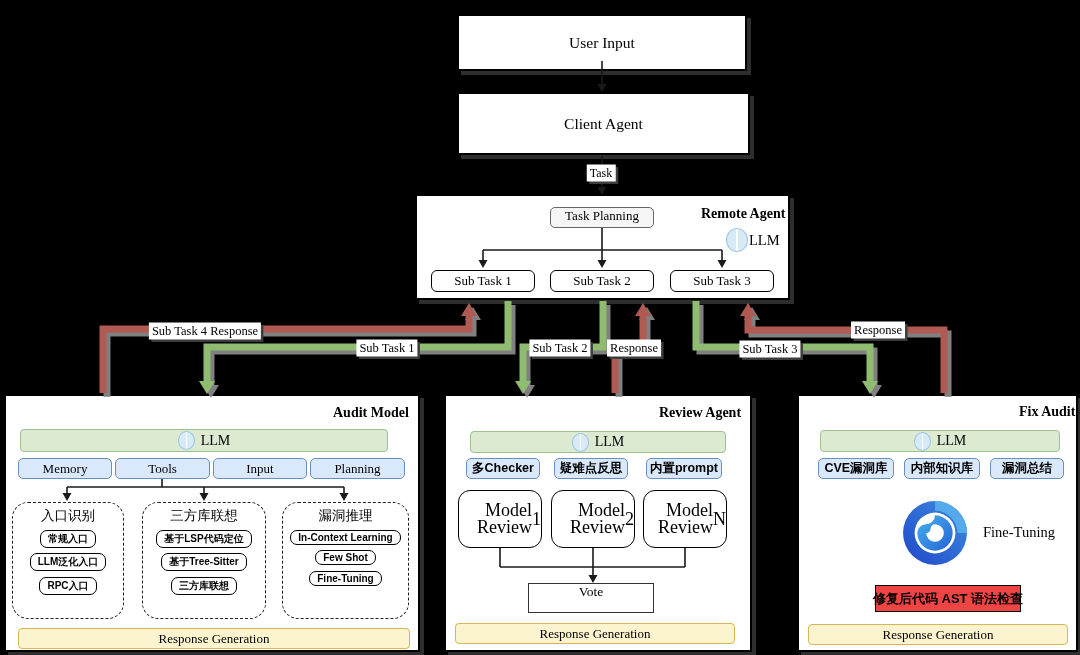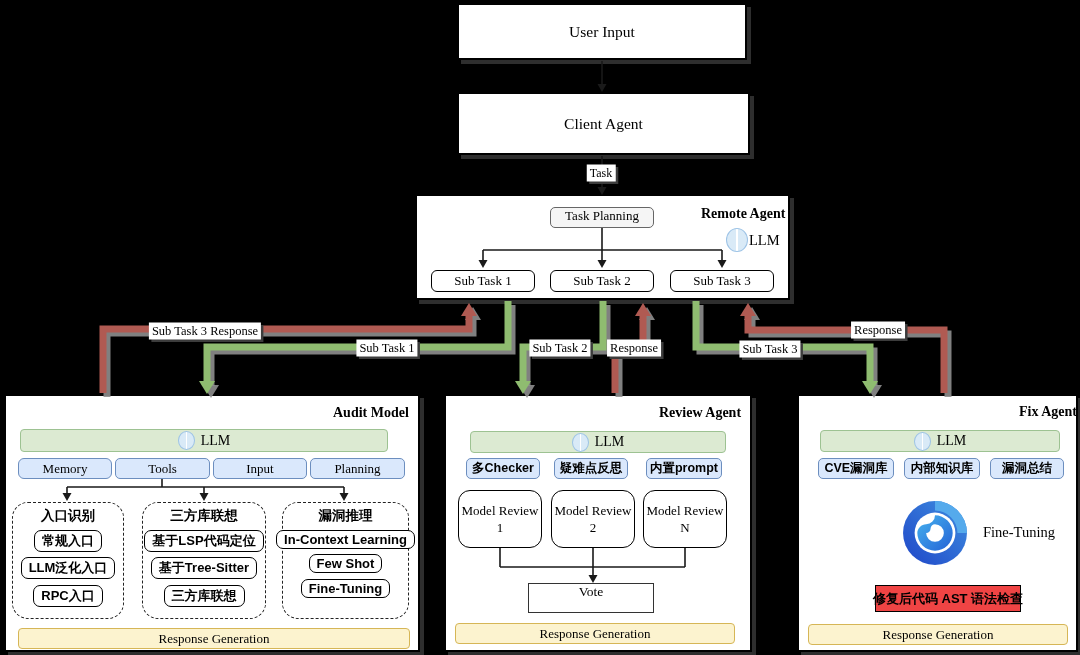--- a/index.html
+++ b/index.html
@@ -24,28 +24,28 @@
           border-radius:5px;display:flex;align-items:center;justify-content:center;font-size:13px;
           z-index:2;box-sizing:border-box;}
   .module.cjk{font-family:"Liberation Sans",sans-serif;font-weight:600;font-size:12.5px;}
 
   .rounded-node{position:absolute;background:#fff;border:1.5px solid #000;border-radius:6px;
                 display:flex;align-items:center;justify-content:center;font-size:13px;z-index:2;box-sizing:border-box;}
   .plain-node{position:absolute;background:#fff;border:1.5px solid #333;display:flex;
               justify-content:center;font-size:13.5px;z-index:2;box-sizing:border-box;}
   .task-planning{background:var(--task-planning-fill,#f5f5f5);border:1px solid var(--task-planning-border,#666);
                  border-radius:5px;}
-  .mr-box{border-radius:12px;flex-direction:column;line-height:17px;font-size:13px;text-align:right;}
+  .mr-box{border-radius:12px;flex-direction:row;line-height:17px;font-size:18px;text-align:right;}
 
   .dashed-group{position:absolute;border:1.6px dashed #222;border-radius:16px;background:#fff;
                 display:flex;flex-direction:column;align-items:center;padding:5px 3px;gap:5.5px;
                 z-index:2;box-sizing:border-box;}
-  .group-title{font-family:"Liberation Sans",sans-serif;font-weight:700;font-size:13.5px;line-height:16px;}
+  .group-title{font-family:"Liberation Sans",sans-serif;font-weight:400;font-size:13.5px;line-height:16px;}
   .group-item{background:#fff;border:1.5px solid #000;border-radius:7px;padding:1px 7px;
-              font-family:"Liberation Sans",sans-serif;font-weight:600;font-size:13px;white-space:nowrap;}
+              font-family:"Liberation Sans",sans-serif;font-weight:600;font-size:10px;white-space:nowrap;}
 
   .response-bar{position:absolute;background:var(--response-fill,#fcf3cf);border:1px solid var(--response-border,#d6b656);
                 border-radius:4px;display:flex;align-items:center;justify-content:center;
                 font-size:13px;z-index:2;box-sizing:border-box;}
 
   .edge-label{position:absolute;transform:translate(-50%,-50%);background:#fff;padding:0 3px;
               font-size:12.5px;line-height:17px;white-space:nowrap;z-index:6;box-shadow:2.5px 2.5px 0 #3c3c3c;}
 
   svg.layer{position:absolute;left:0;top:0;z-index:5;pointer-events:none;}
   .edge-shadow{stroke:var(--arrow-shadow,#8e8e8e);stroke-width:7;fill:none;opacity:.9;}
@@ -110,21 +110,21 @@
       <polygon class="conn-head" points="717.5,260 726.5,260 722,268"></polygon>
       <path class="conn" d="M162,479 V487 M67,487 H344 M67,487 V493 M204,487 V493 M344,487 V493"></path>
       <polygon class="conn-head" points="62.5,493 71.5,493 67,501"></polygon>
       <polygon class="conn-head" points="199.5,493 208.5,493 204,501"></polygon>
       <polygon class="conn-head" points="339.5,493 348.5,493 344,501"></polygon>
       <path class="conn" d="M500,548 V567 M685,548 V567 M500,567 H685 M593,548 V575"></path>
       <polygon class="conn-head" points="588.5,575 597.5,575 593,583"></polygon>
     </g>
   </svg>
 
-  <div class="node top-node" style="left:457px;top:3px;width:290px;height:57px;">
+  <div class="node top-node" style="left:457px;top:14px;width:290px;height:57px;">
     <span>User Input</span>
   </div>
   <div class="node top-node" style="left:457px;top:92px;width:293px;height:63px;">
     <span>Client Agent</span>
   </div>
   <div class="edge-label" style="left:601px;top:173px;font-size:12px;">Task</div>
 
   <div class="node" style="left:415px;top:194px;width:375px;height:106px;"></div>
   <div class="agent-title" style="left:701px;top:206px;">Remote Agent</div>
   <div class="plain-node task-planning" style="left:550px;top:207px;width:104px;height:21px;font-size:13px;">
@@ -137,34 +137,34 @@
   <div class="rounded-node" style="left:431px;top:270px;width:104px;height:22px;">
     <span>Sub Task 1</span>
   </div>
   <div class="rounded-node" style="left:550px;top:270px;width:104px;height:22px;">
     <span>Sub Task 2</span>
   </div>
   <div class="rounded-node" style="left:670px;top:270px;width:104px;height:22px;">
     <span>Sub Task 3</span>
   </div>
 
-  <div class="edge-label" style="left:205px;top:331px;">Sub Task 3 Response</div>
+  <div class="edge-label" style="left:205px;top:331px;">Sub Task 4 Response</div>
   <div class="edge-label" style="left:387px;top:348px;">Sub Task 1</div>
   <div class="edge-label" style="left:560px;top:348px;">Sub Task 2</div>
   <div class="edge-label" style="left:634px;top:348px;">Response</div>
   <div class="edge-label" style="left:770px;top:349px;">Sub Task 3</div>
   <div class="edge-label" style="left:878px;top:330px;">Response</div>
 
   <div class="node agent-box" style="left:4px;top:394px;width:416px;height:258px;"></div>
   <div class="agent-title" style="left:333px;top:405px;">Audit Model</div>
   <div class="llm-bar" style="left:20px;top:429px;width:368px;height:23px;">
     <span class="brain"></span>
     <span>LLM</span>
   </div>
-  <div class="module" style="left:18px;top:458px;width:94px;height:21px;border-radius:6px;">
+  <div class="module" style="left:18px;top:458px;width:94px;height:21px;">
     <span>Memory</span>
     </div>
   <div class="module" style="left:115px;top:458px;width:95px;height:21px;">
     <span>Tools</span>
     </div>
   <div class="module" style="left:213px;top:458px;width:94px;height:21px;">
     <span>Input</span>
     </div>
   <div class="module" style="left:310px;top:458px;width:95px;height:21px;">
     <span>Planning</span>
@@ -221,21 +221,21 @@
     <span>N</span>
   </div>
   <div class="plain-node" style="left:528px;top:583px;width:126px;height:30px;">
     <span>Vote</span>
     </div>
   <div class="response-bar" style="left:455px;top:623px;width:280px;height:21px;">
     <span>Response Generation</span>
     </div>
 
   <div class="node agent-box" style="left:797px;top:394px;width:281px;height:258px;"></div>
-  <div class="agent-title" style="left:1019px;top:404px;">Fix Agent</div>
+  <div class="agent-title" style="left:1019px;top:404px;">Fix Audit</div>
   <div class="llm-bar" style="left:820px;top:430px;width:240px;height:22px;">
     <span class="brain"></span>
     <span>LLM</span>
   </div>
   <div class="module cjk" style="left:818px;top:458px;width:76px;height:21px;">
     <span>CVE漏洞库</span>
     </div>
   <div class="module cjk" style="left:904px;top:458px;width:76px;height:21px;">
     <span>内部知识库</span>
     </div>

